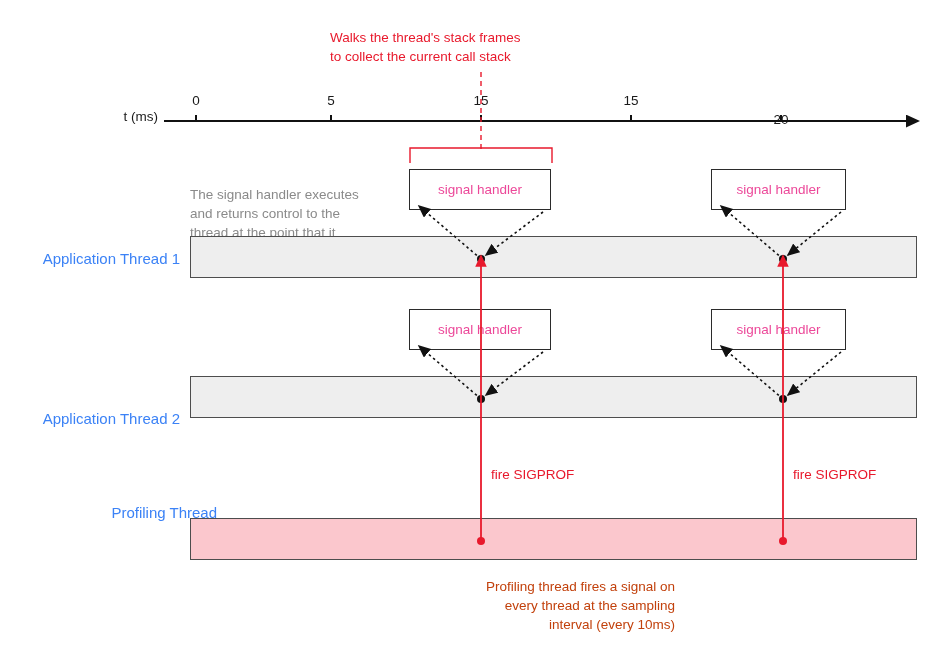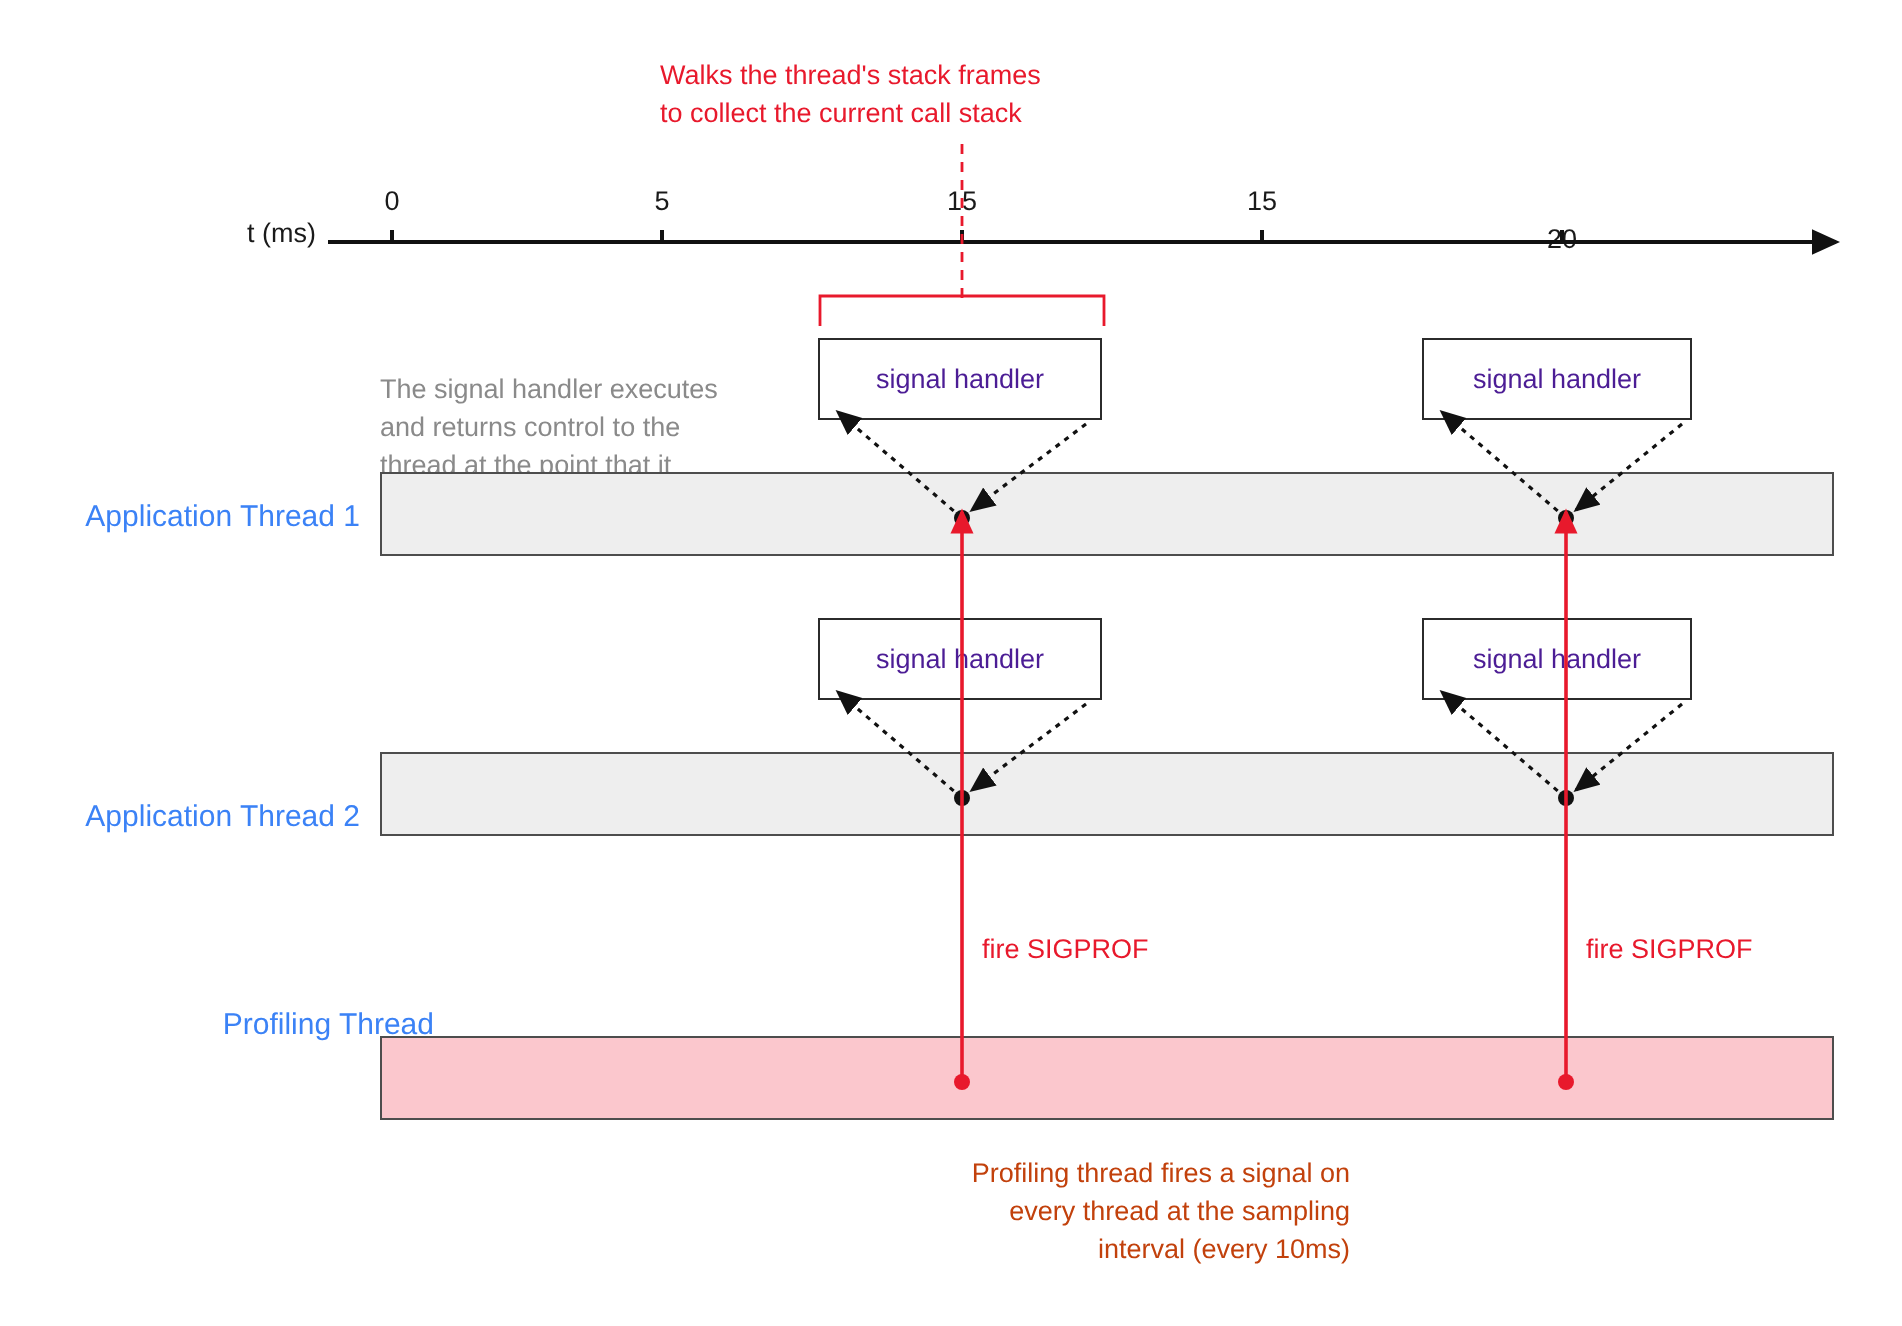--- a/index.html
+++ b/index.html
@@ -77,21 +77,21 @@
     border: 1px solid #4d4d4d;
   }
   .handler-box {
     background: #ffffff;
     border: 1px solid #2b2b2b;
     box-sizing: border-box;
     display: flex;
     align-items: center;
     justify-content: center;
     font-size: 13.5px;
-    color: #4c1d95;
+    color: #ec4899;
   }
   svg.overlay {
     position: absolute;
     left: 0;
     top: 0;
     width: 951px;
     height: 663px;
     pointer-events: none;
   }
 </style>
@@ -112,21 +112,21 @@
   <div class="abs tick-label" style="left:766px; top:93px;margin-top:19px;">20</div>
 
   <div class="abs note-gray" style="left:190px; top:145px; width:215px;">The signal handler executes
 and returns control to the
 thread at the point that it
 was interrupted.</div>
 
   <div class="abs row-label" style="left:0px; top:250px; width:180px;">Application Thread 1</div>
   <div class="abs thread-bar" style="left:190px; top:236px; width:727px; height:42px;"></div>
 
-  <div class="abs row-label" style="left:0px; top:400px; width:180px;">Application Thread 2</div>
+  <div class="abs row-label" style="left:0px; top:410px; width:180px;">Application Thread 2</div>
   <div class="abs thread-bar" style="left:190px; top:376px; width:727px; height:42px;"></div>
 
   <div class="abs row-label" style="left:0px; top:504px; width:217px;">Profiling Thread</div>
   <div class="abs thread-bar profiling" style="left:190px; top:518px; width:727px; height:42px;"></div>
 
   <div class="abs handler-box" style="left:409px; top:169px; width:142px; height:41px;">signal handler</div>
   <div class="abs handler-box" style="left:711px; top:169px; width:135px; height:41px;">signal handler</div>
   <div class="abs handler-box" style="left:409px; top:309px; width:142px; height:41px;">signal handler</div>
   <div class="abs handler-box" style="left:711px; top:309px; width:135px; height:41px;">signal handler</div>
 

